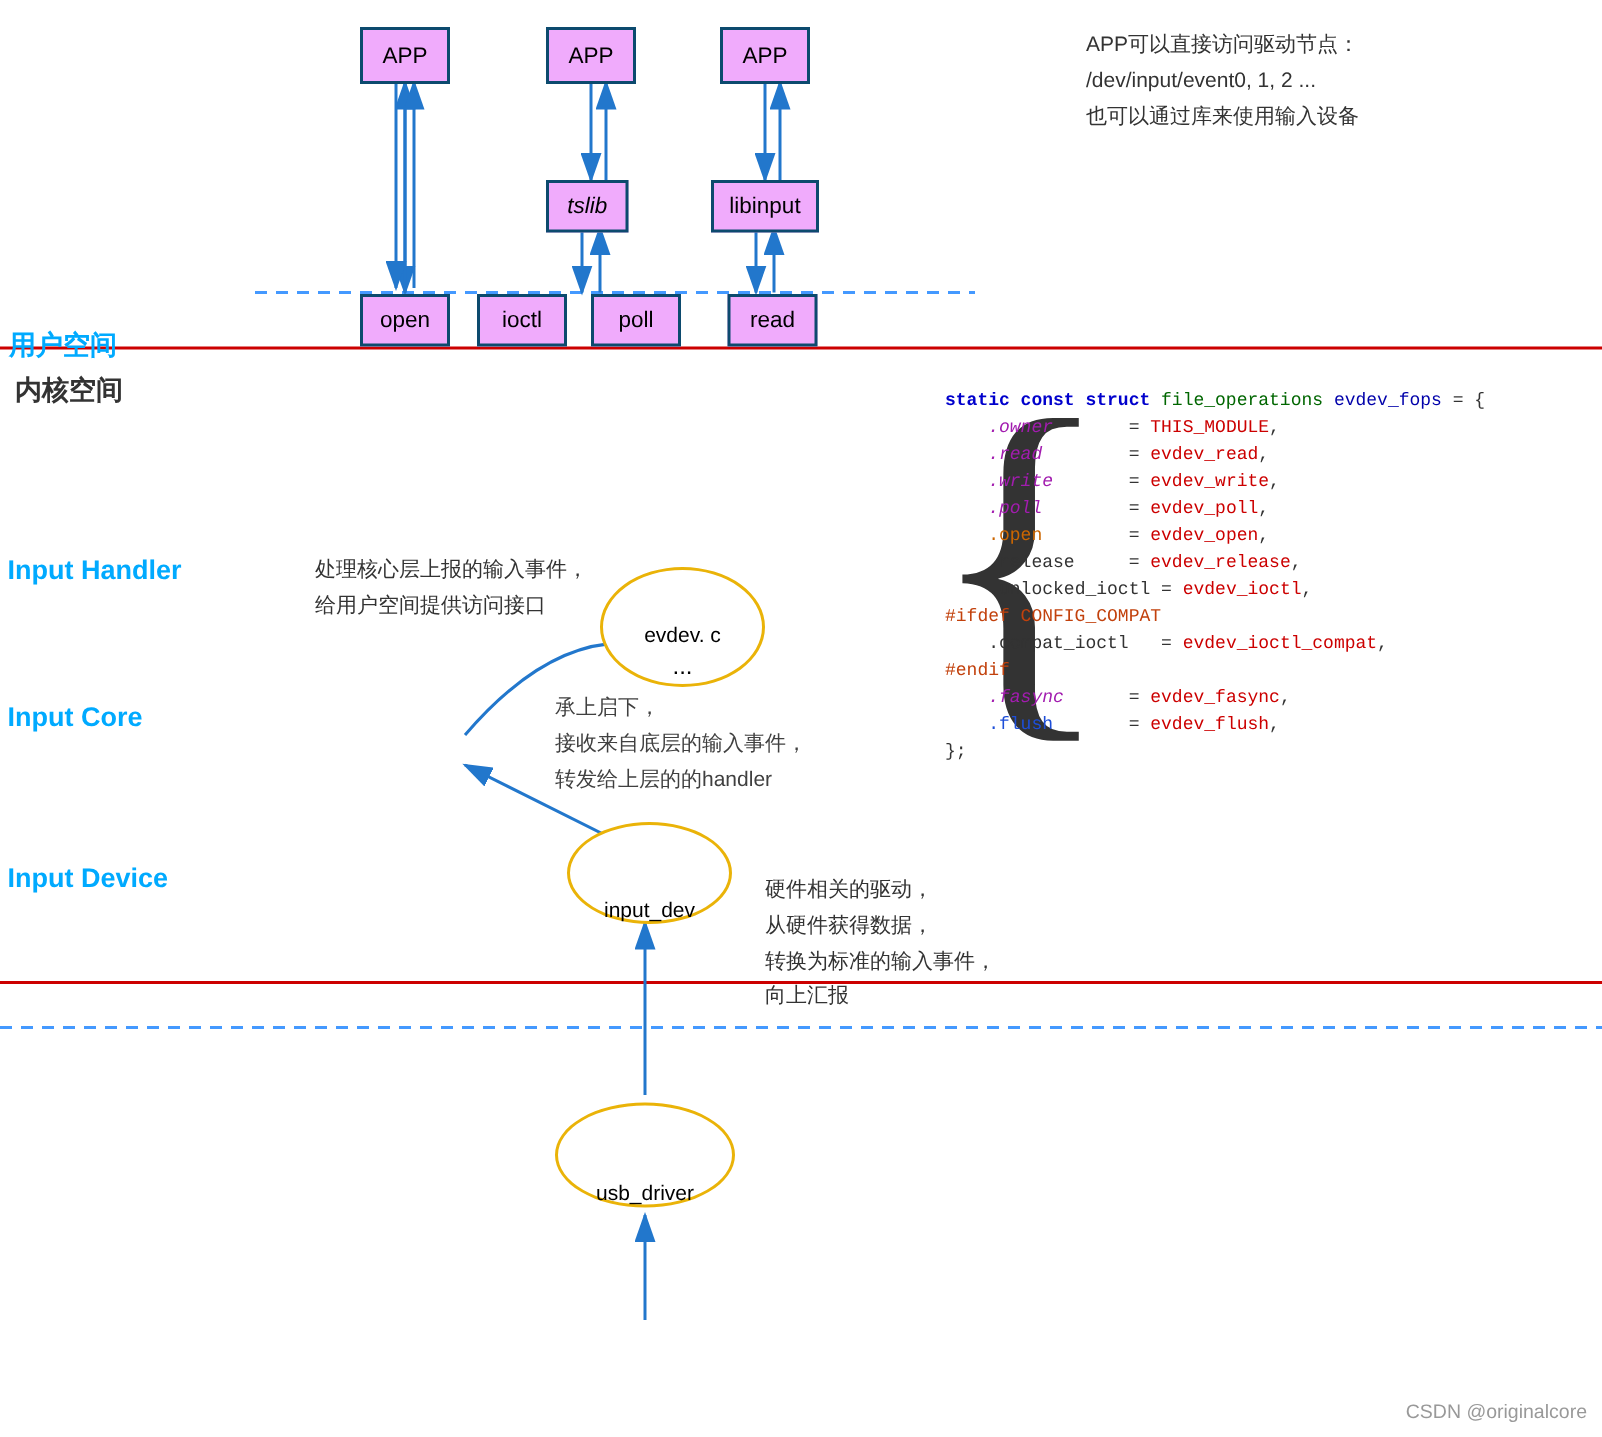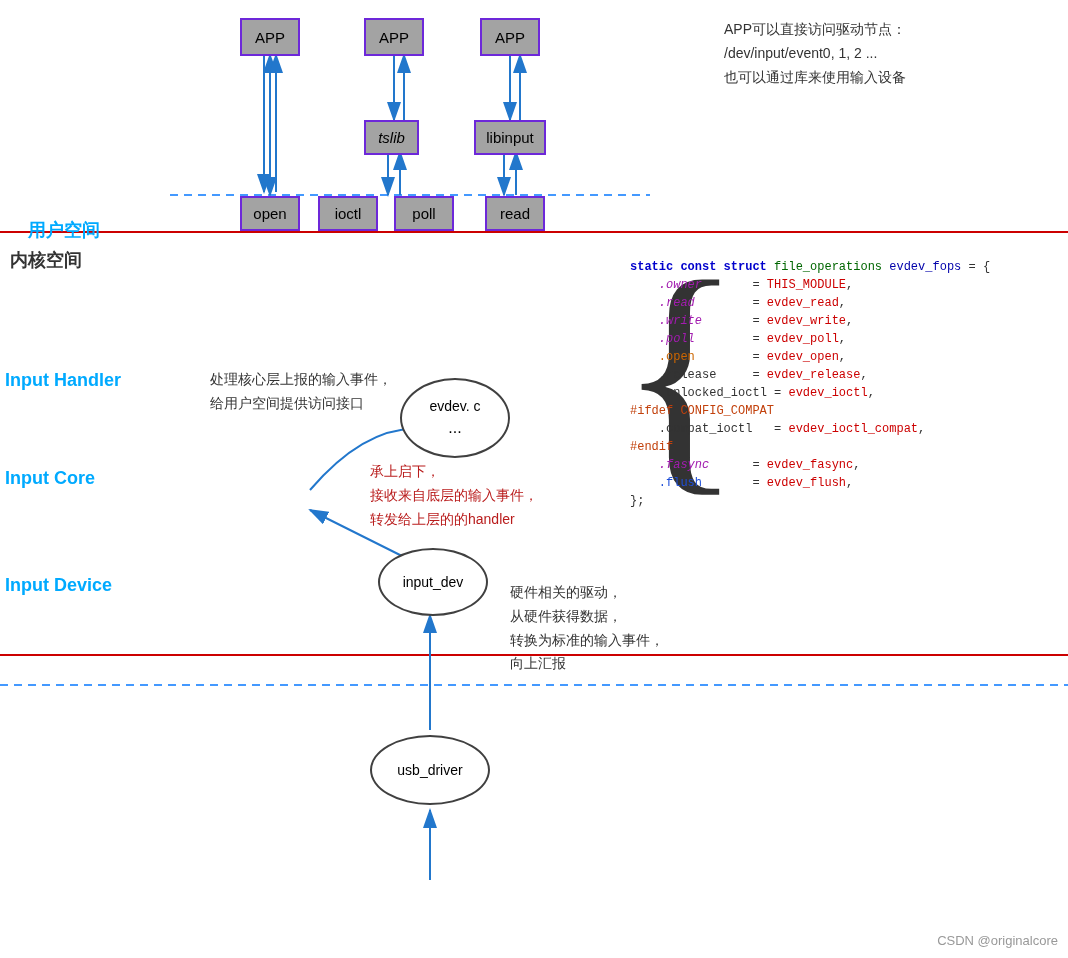--- a/index.html
+++ b/index.html
@@ -16,21 +16,21 @@
       position: relative;
       width: 1068px;
       height: 958px;
       background: #fff;
     }
 
     
     .user-space-label {
       position: absolute;
       top: 218px;
-      left: 28px;
+      left: 6px;
       color: #00aaff;
       font-size: 18px;
       font-weight: bold;
     }
     .kernel-space-label {
       position: absolute;
       top: 248px;
       left: 10px;
       color: #333;
       font-size: 18px;
@@ -46,37 +46,37 @@
       font-weight: bold;
     }
 
     .input-handler-label { top: 370px; }
     .input-core-label { top: 468px; }
     .input-device-label { top: 575px; }
 
     
     .box {
       position: absolute;
-      border: 2px solid #6d28d9;
-      background: #a3a3a3;
+      border: 2px solid #0c4a6e;
+      background: #f0abfc;
       display: flex;
       align-items: center;
       justify-content: center;
       font-size: 15px;
       font-family: Arial, sans-serif;
     }
 
     
     .ellipse {
       position: absolute;
-      border: 2px solid #404040;
+      border: 2px solid #eab308;
       border-radius: 50%;
       background: #fff;
       display: flex;
-      align-items: center;
+      align-items: flex-end;
       justify-content: center;
       font-size: 15px;
       font-family: Arial, sans-serif;
     }
 
     
     .arrows-svg {
       position: absolute;
       top: 0;
       left: 0;
@@ -209,21 +209,21 @@
 
 
   <div class="annotation" style="top:18px; left:680px; font-size:14px; color:#333; line-height:1.7;margin-left:44px;">
     <span>APP可以直接访问驱动节点：<br>/dev/input/event0, 1, 2 ...<br>也可以通过库来使用输入设备</span>
   </div>
 
   <div class="annotation" style="top:368px; left:210px; font-size:14px; color:#333; line-height:1.7;">
     <span>处理核心层上报的输入事件，<br>给用户空间提供访问接口</span>
   </div>
 
-  <div class="annotation" style="top:460px; left:370px; font-size:14px; color:#b91c1c; line-height:1.7;">
+  <div class="annotation" style="top:460px; left:370px; font-size:14px; color:#404040; line-height:1.7;">
     <span>承上启下，<br>接收来自底层的输入事件，<br>转发给上层的的handler</span>
   </div>
 
   <div class="annotation" style="top:545px; left:510px; font-size:14px; color:#333; line-height:1.7;margin-top:36px;">
     <span>硬件相关的驱动，<br>从硬件获得数据，<br>转换为标准的输入事件，<br>向上汇报</span>
   </div>
 
   <div style="position:absolute; top:253px; left:618px; font-size:260px; color:#333; font-family:serif; line-height:0.92;">{</div>
 
   <div class="code-block">

